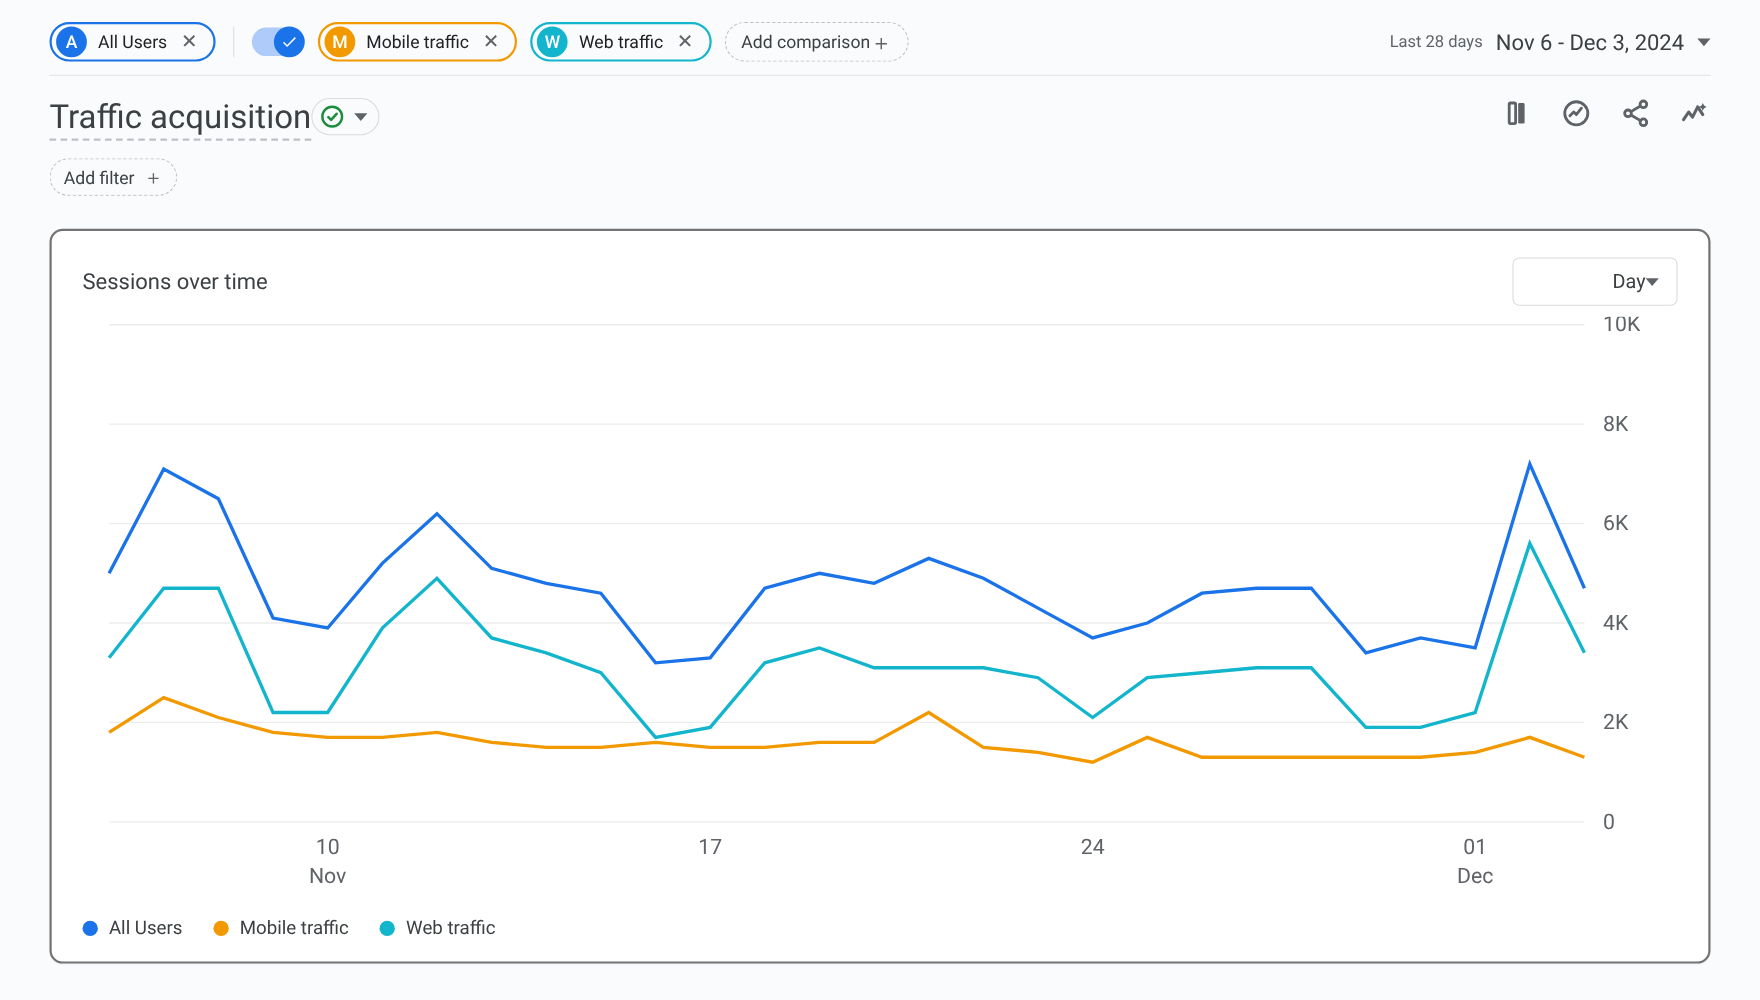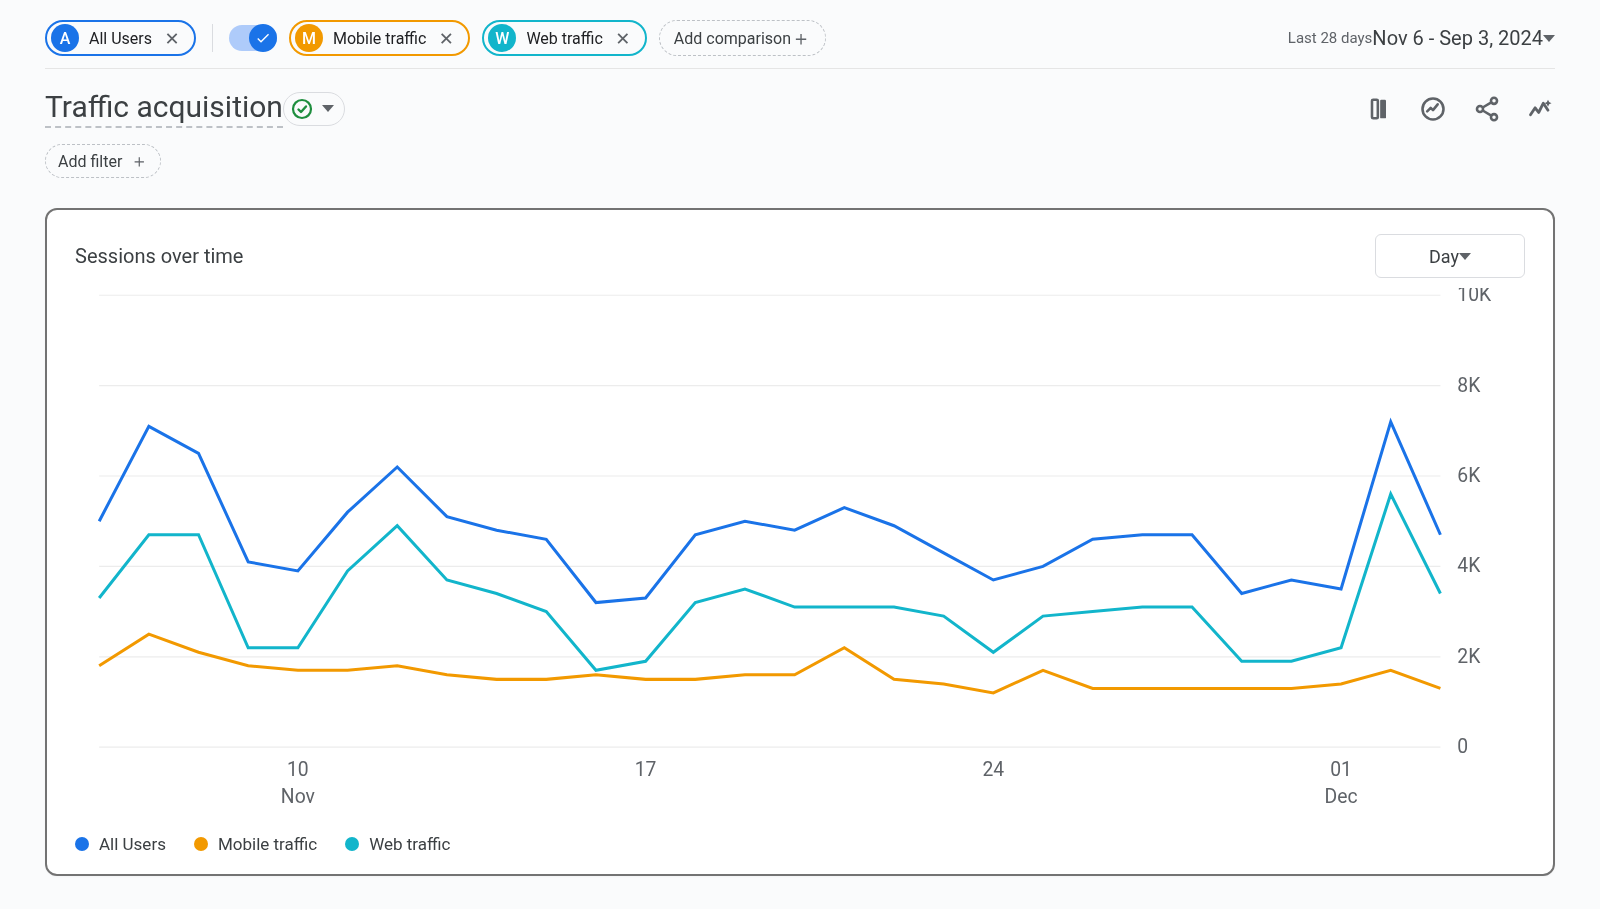--- a/index.html
+++ b/index.html
@@ -60,31 +60,31 @@
   }
   .add-compare {
     height: 36px; border: 1.5px dashed #bdc1c6; border-radius: 18px;
     padding: 0 14px;
     display: inline-flex; align-items: center; 
     font-size: 16px; color: #3c4043; cursor: pointer;
   }
   .add-compare .plus { font-size: 20px; color:#5f6368; }
   .date-range {
     margin-left: auto;
-    display: flex; align-items: center; 
+    display: flex; align-items: center; gap: 12px;
     color: #5f6368; cursor:pointer;
   }
   .date-range .range { color: #3c4043; font-size: 20px; }
   .date-range .label { font-size: 15px; }
   .caret-down {
     width:0;height:0;border-left:6px solid transparent;border-right:6px solid transparent;border-top:7px solid #5f6368;
   }
   
   .title-row {
-    display: flex; align-items: center; 
+    display: flex; align-items: flex-start; 
     margin-top: 20px;
   }
   .page-title {
     font-size: 30px; color:#3c4043;
     border-bottom: 2px dashed #bdc1c6;
     padding-bottom: 2px;
   }
   .status-pill {
     height: 34px; border: 1px solid #dadce0; border-radius: 17px;
     padding: 0 10px 0 6px;
@@ -115,21 +115,21 @@
     box-shadow: 0 1px 2px rgba(0,0,0,0.03);
   }
   .card-header {
     display:flex; align-items:center; justify-content:space-between;
     margin-bottom: 10px;
   }
   .card-title { font-size: 20px; color:#3c4043; }
   .granularity {
     height: 44px; border:1px solid #dadce0; border-radius:6px;
     min-width: 150px; padding: 0 16px;
-    display:flex; align-items:center; justify-content:center;
+    display:flex; align-items:center; justify-content:flex-end;
     font-size:18px; color:#3c4043; cursor:pointer;
   }
   .chart-wrap { position: relative; }
   svg.chart { display:block; width:100%; }
   .axis-text { fill:#5f6368; font-size:16px; }
   .grid-line { stroke:#ececec; stroke-width:1; }
   .series-line { fill:none; stroke-width:2.5; }
   .legend {
     display:flex; gap:28px; align-items:center;
     margin-top: 14px; font-size:17px; color:#3c4043;
@@ -166,21 +166,21 @@
       <span class="avatar">W</span>
       <span>Web traffic</span>
       <span class="close">✕</span>
     </div>
     <div class="add-compare">
       <span>Add comparison</span>
       <span class="plus">＋</span>
     </div>
     <div class="date-range">
       <span class="label">Last 28 days</span>
-      <span class="range">Nov 6 - Sep 3, 2024</span>
+      <span class="range">Nov 6 - Dec 3, 2024</span>
       <span class="caret-down"></span>
     </div>
   </div>
 
   
   <div class="title-row">
     <span class="page-title">Traffic acquisition</span>
     <span class="status-pill">
       <svg width="24" height="24" viewBox="0 0 24 24">
         <circle cx="12" cy="12" r="9" fill="none" stroke="#1e8e3e" stroke-width="2.2"></circle>

